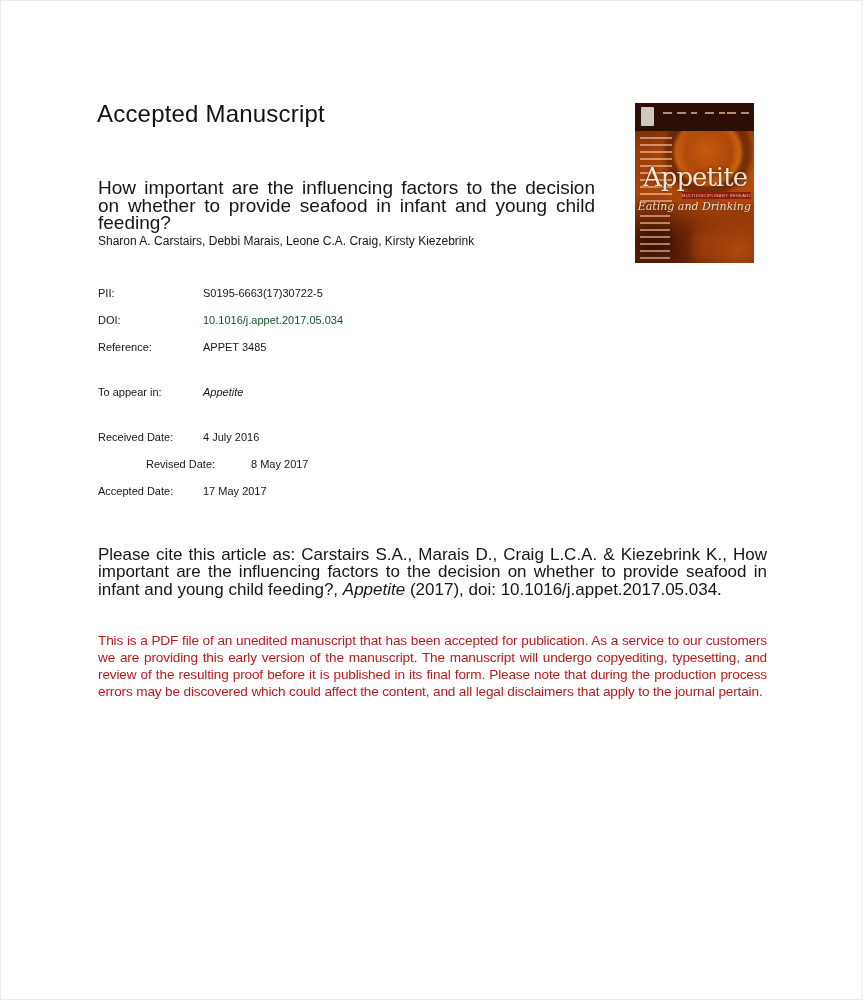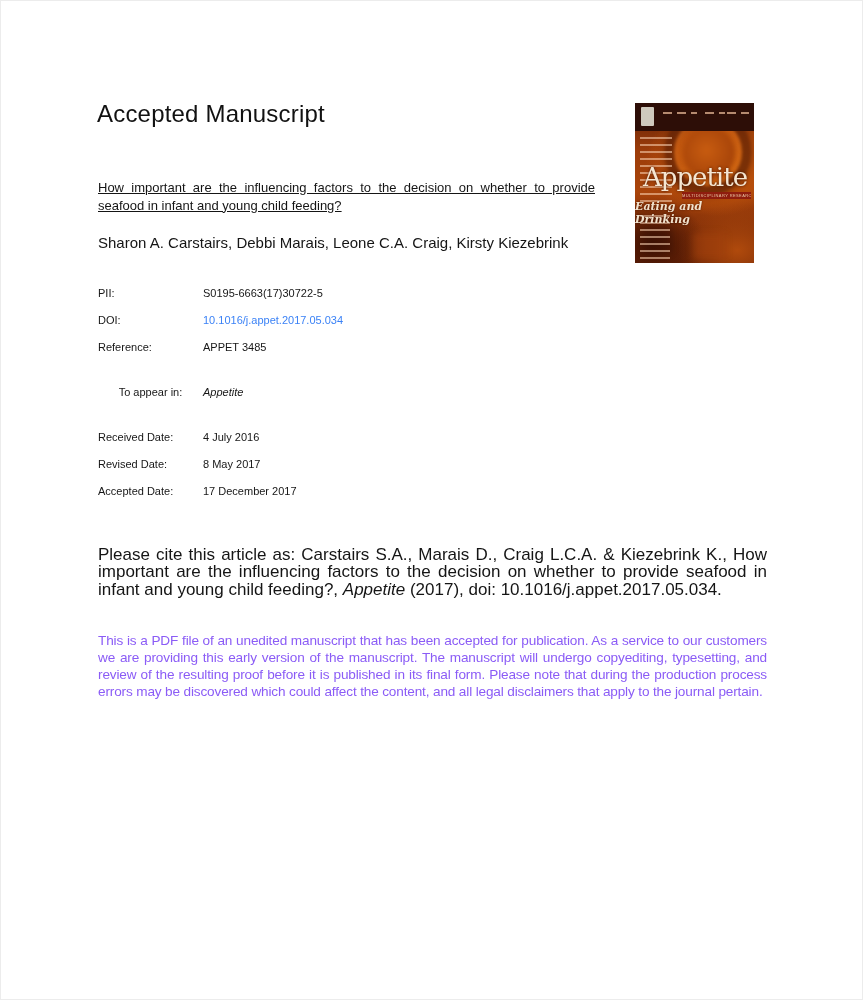--- a/index.html
+++ b/index.html
@@ -72,55 +72,55 @@
   }
   .journal-bar {
     position:absolute; left:47px; top:89px; width:69px; height:7px; z-index:4;
     background:#8f1d0e; color:#e9c8a4;
     font-size:4px; line-height:7px; text-align:center;
     text-transform:uppercase; letter-spacing:.4px; overflow:hidden; white-space:nowrap;
   }
   .journal-tagline {
     position:absolute; right:3px; top:97px; z-index:4;
     font-family:"DejaVu Serif", serif; font-style:italic;
-    font-size:11px; color:#f2e2cd; text-shadow:0 0 2px rgba(45,12,2,.7);font-weight:bold;
+    font-size:11px; color:#f2e2cd; text-shadow:0 0 2px rgba(45,12,2,.7);
   }
 
   
   .paper-title {
     position:absolute; left:98px; top:179px; width:497px;
-    font-size:13px; line-height:17.5px; text-align:justify; color:#151515;text-decoration:underline;
+    font-size:19px; line-height:17.5px; text-align:justify; color:#151515;
   }
   .authors {
     position:absolute; left:98px; top:234px; width:560px;
-    font-size:15px; color:#151515;
+    font-size:12px; color:#151515;
   }
 
   
   .meta-row { position:absolute; left:98px; font-size:11px; white-space:nowrap; }
   .meta-row .label { display:inline-block; width:105px; }
   .row-pii      { top:287px; }
   .row-doi      { top:314px; }
   .row-ref      { top:341px; }
-  .row-appear   { top:386px;text-align:center; }
+  .row-appear   { top:386px; }
   .row-received { top:431px; }
-  .row-revised  { top:458px; }
+  .row-revised  { top:458px;margin-left:48px; }
   .row-accepted { top:485px; }
-  .doi-link { color:#3b82f6; text-decoration:none; cursor:pointer; }
+  .doi-link { color:#14532d; text-decoration:none; cursor:pointer; }
   .italic { font-style:italic; }
 
   
   .cite-par {
     position:absolute; left:98px; top:546px; width:669px;
     font-size:17px; line-height:17.3px; text-align:justify; color:#151515;
   }
   .disclaimer-par {
     position:absolute; left:98px; top:632px; width:669px;
     font-size:13.6px; line-height:17px; text-align:justify;
-    letter-spacing:-0.15px; color:#8b5cf6;
+    letter-spacing:-0.15px; color:#b91c1c;
   }
 </style>
 </head>
 <body>
 
 <h1 class="am-title">Accepted Manuscript</h1>
 
 <div class="cover">
   <div class="cover-main">
     <div class="citrus-ring"></div>
@@ -156,18 +156,18 @@
 <div class="meta-row row-appear">
   <span class="label">To appear in:</span><span class="italic">Appetite</span>
 </div>
 <div class="meta-row row-received">
   <span class="label">Received Date:</span><span>4 July 2016</span>
 </div>
 <div class="meta-row row-revised">
   <span class="label">Revised Date:</span><span>8 May 2017</span>
 </div>
 <div class="meta-row row-accepted">
-  <span class="label">Accepted Date:</span><span>17 December 2017</span>
+  <span class="label">Accepted Date:</span><span>17 May 2017</span>
 </div>
 
 <p class="cite-par"><span>Please cite this article as: Carstairs S.A., Marais D., Craig L.C.A. &amp; Kiezebrink K., How important are the influencing factors to the decision on whether to provide seafood in infant and young child feeding?, </span><span class="italic">Appetite</span><span> (2017), doi: 10.1016/j.appet.2017.05.034.</span></p>
 
 <p class="disclaimer-par">This is a PDF file of an unedited manuscript that has been accepted for publication. As a service to our customers we are providing this early version of the manuscript. The manuscript will undergo copyediting, typesetting, and review of the resulting proof before it is published in its final form. Please note that during the production process errors may be discovered which could affect the content, and all legal disclaimers that apply to the journal pertain.</p>
 
 </body></html>

